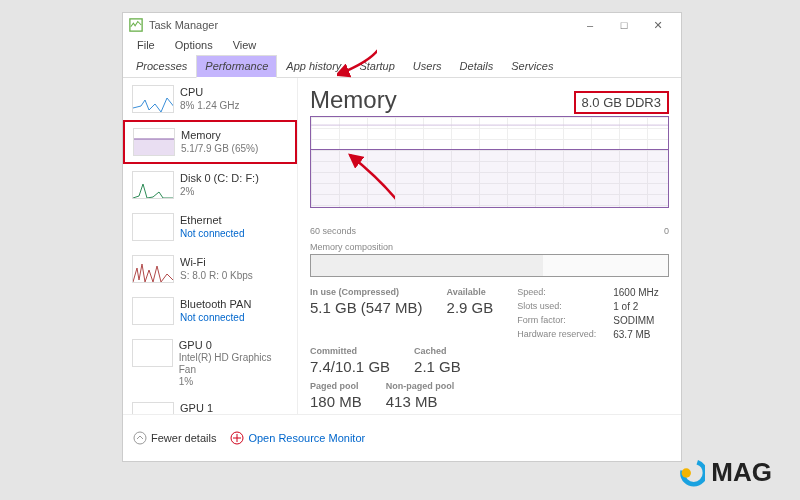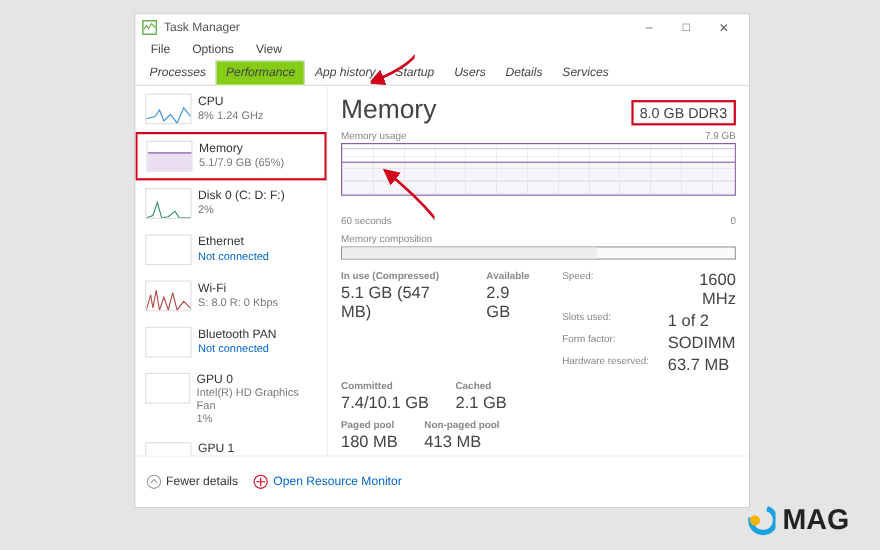--- a/index.html
+++ b/index.html
@@ -7,21 +7,21 @@
 .window { position: absolute; left: 122px; top: 12px; width: 560px; height: 450px; background: #fff; border: 1px solid #ccc; display: flex; flex-direction: column; }
 .titlebar { height: 24px; display: flex; align-items: center; padding: 0 6px; }
 .titlebar .icon { width: 14px; height: 14px; margin-right: 6px; }
 .titlebar .title { flex: 1; font-size: 11px; color: #555; }
 .winbtns { display: flex; }
 .winbtn { width: 34px; height: 24px; display: flex; align-items: center; justify-content: center; color: #666; }
 .menubar { display: flex; padding: 0 6px; gap: 4px; }
 .menuitem { padding: 2px 8px; color: #444; }
 .tabs { display: flex; border-bottom: 1px solid #ddd; padding: 0 4px; margin-top: 2px; }
 .tab { padding: 4px 8px; border: 1px solid transparent; color: #444; font-size: 11px; font-style: italic; }
-.tab.active { border: 1px solid #ddd; border-bottom: 1px solid #fff; background: #84cc16; margin-bottom: -1px; }
+.tab.active { border: 1px solid #ddd; border-bottom: 1px solid #fff; background: #c4b5fd; margin-bottom: -1px; }
 .content { flex: 1; display: flex; overflow: hidden; }
 .sidebar { width: 175px; border-right: 1px solid #eee; overflow: hidden; }
 .side-item { display: flex; padding: 6px 8px; gap: 6px; border: 1px solid transparent; cursor: default; }
 .side-item.selected { border: 2px solid #d0021b; }
 .thumb { width: 42px; height: 28px; border: 1px solid #ddd; background: #fff; position: relative; overflow: hidden; }
 .side-txt { display: flex; flex-direction: column; justify-content: center; line-height: 1.2; }
 .side-txt .lbl { color: #333; font-size: 11px; }
 .side-txt .sub { color: #777; font-size: 10px; }
 .main { flex: 1; padding: 8px 12px 4px; display: flex; flex-direction: column; overflow: hidden; }
 .mhead { display: flex; justify-content: space-between; align-items: flex-end; }
@@ -35,21 +35,21 @@
 .comp-label { font-size: 9px; color: #888; margin-top: 6px; }
 .comp-box { height: 28px; border: 1px solid #999; margin-top: 2px; position: relative; background: #fafafa; }
 .comp-fill { position: absolute; left: 0; top: 0; bottom: 0; width: 65%; background: #eee; }
 .stats { display: flex; gap: 24px; margin-top: 10px; font-size: 10px; }
 .stat-col { display: flex; flex-direction: column; gap: 2px; }
 .stat-lbl { color: #888; font-size: 9px; font-weight: bold; }
 .stat-val { color: #444; font-size: 15px; font-weight: 400; }
 .kv-col { display: flex; flex-direction: column; gap: 3px; font-size: 10px; }
 .kv-row { display: flex; gap: 6px; }
 .kv-row .k { color: #888; width: 90px; font-size: 9px; }
-.kv-row .v { color: #444; font-size: 15px; text-align: right; }
+.kv-row .v { color: #444; font-size: 10px; }
 .stats2 { display: flex; gap: 24px; margin-top: 6px; }
 .footer { display: flex; align-items: center; gap: 14px; padding: 16px 10px; border-top: 1px solid #eee; font-size: 11px; }
 .footer .link { color: #0066cc; }
 .arrow1 { position: absolute; left: 337px; top: 30px; pointer-events: none; }
 .arrow2 { position: absolute; left: 345px; top: 150px; pointer-events: none; }
 .logo { position: absolute; right: 28px; bottom: 12px; font-size: 26px; font-weight: 700; color: #222; display: flex; align-items: center; gap: 6px; }
 .logo svg { width: 30px; height: 30px; }
 </style>
 </head>
 <body>
@@ -153,24 +153,20 @@
 0%</div>
           </div>
       </div>
     </div>
 
     <div class="main">
       <div class="mhead">
         <h1>Memory</h1>
         <div class="capacity">8.0 GB DDR3</div>
       </div>
-      <div class="chart-label">
-          <span>Memory usage</span>
-          <span>7.9 GB</span>
-        </div>
       <div class="chart-box">
         <div class="chart-fill"></div>
           <div class="chart-line"></div>
       </div>
       <div class="axis">
           <span>60 seconds</span>
           <span>0</span>
         </div>
       <div class="comp-label">Memory composition</div>
       <div class="comp-box">

